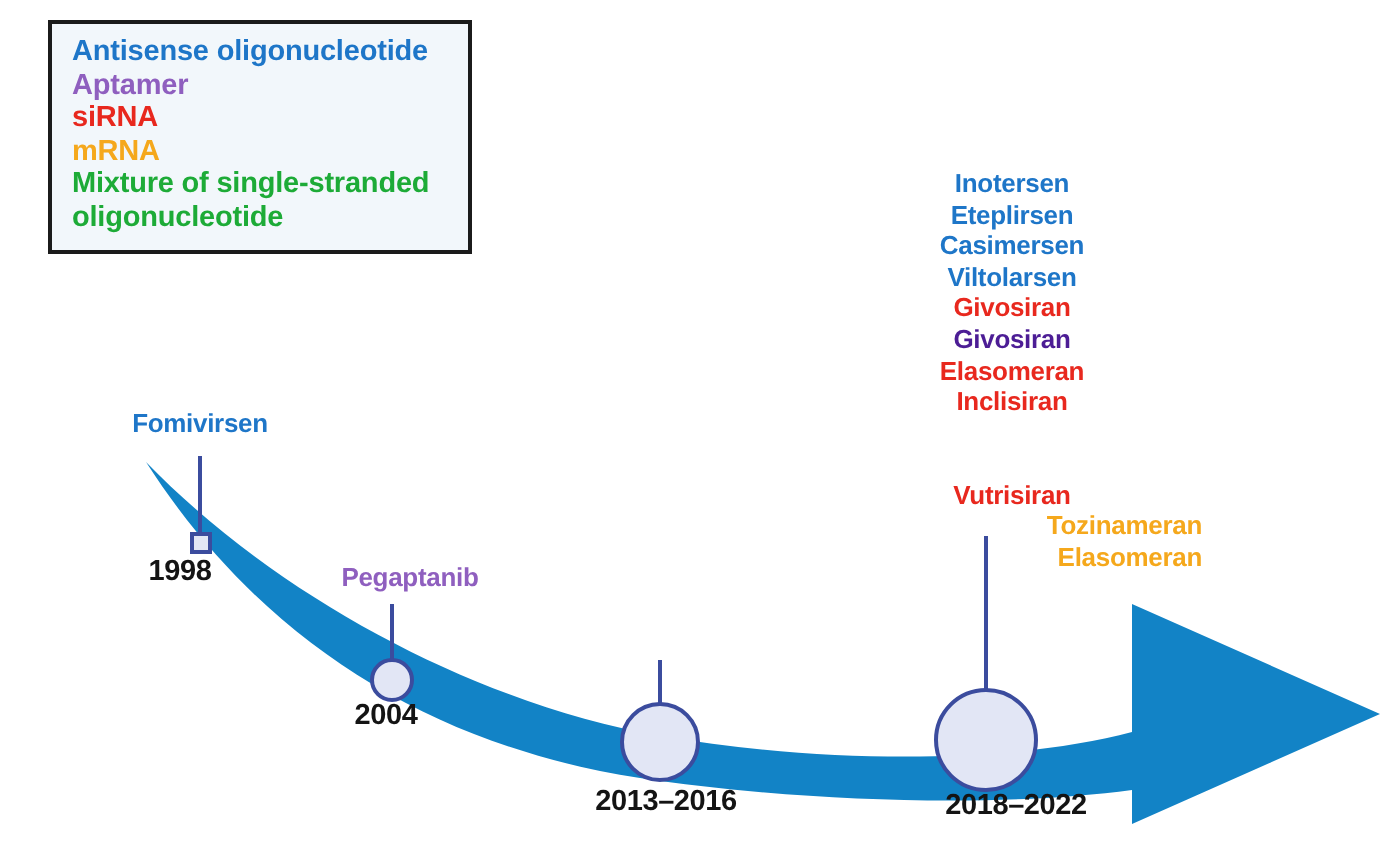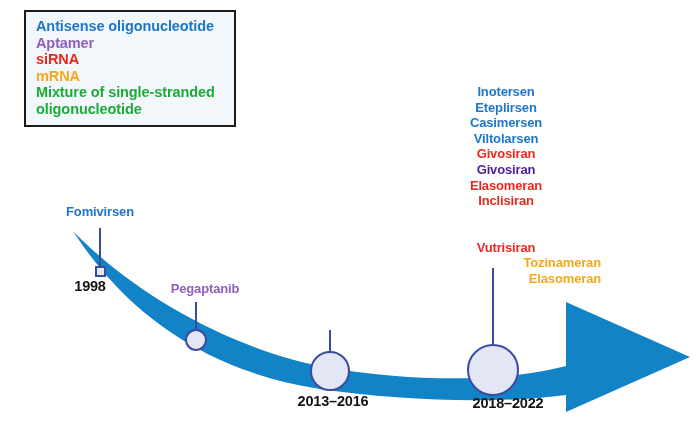--- a/index.html
+++ b/index.html
@@ -118,16 +118,17 @@
       <span class="ln" style="color: rgb(232, 40, 30);">Givosiran</span>
       <span class="ln" style="color: #4c1d95;">Givosiran</span>
       <span class="ln" style="color: rgb(232, 40, 30);">Elasomeran</span>
       <span class="ln" style="color: rgb(232, 40, 30);">Inclisiran</span>
       <span class="ln" style="color: rgb(232, 40, 30); margin-top: 31px;">Vutrisiran</span>
       <span class="ln" style="color: rgb(245, 168, 28); text-align: right;">Tozinameran</span>
       <span class="ln" style="color: rgb(245, 168, 28); text-align: right;">Elasomeran</span>
     </div>
 
   <div class="year" id="year-1998" style="color: rgb(20, 20, 20);">1998</div>
+  <div class="year" id="year-2004" style="color: rgb(20, 20, 20);">2004</div>
   <div class="year" id="year-2013" style="color: rgb(20, 20, 20);">2013–2016</div>
   <div class="year" id="year-2018" style="color: rgb(20, 20, 20);">2018–2022</div>
 
 </div>
 
 </body></html>

